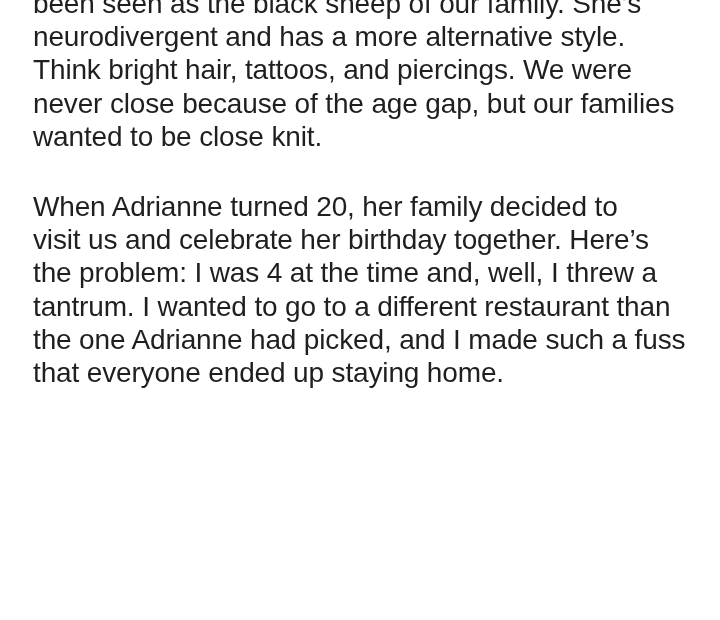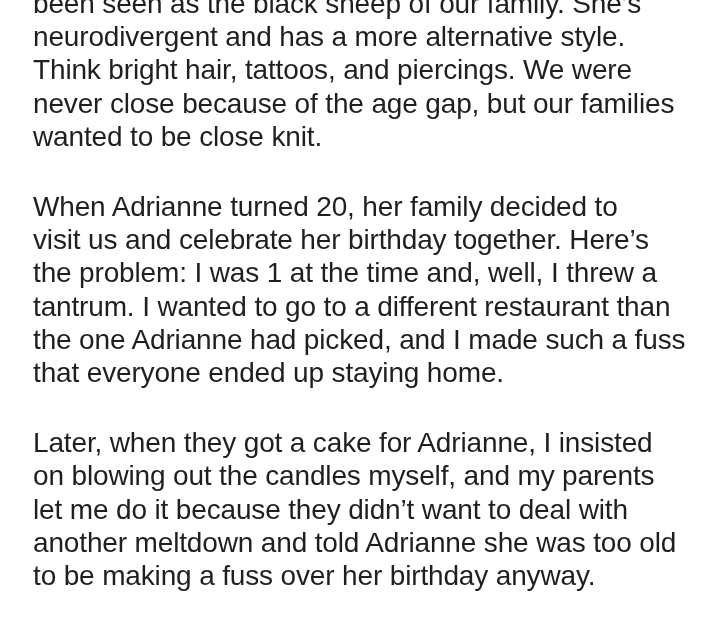--- a/index.html
+++ b/index.html
@@ -32,22 +32,17 @@
 <body style="background: rgb(255, 255, 255); color: rgb(31, 31, 31);">
 
 <div class="text-page">
   <p class="story-paragraph">been seen as the black sheep of our family. She’s
 neurodivergent and has a more alternative style.
 Think bright hair, tattoos, and piercings. We were
 never close because of the age gap, but our families
 wanted to be close knit.</p>
   <p class="story-paragraph">When Adrianne turned 20, her family decided to
 visit us and celebrate her birthday together. Here’s
-the problem: I was 1 at the time and, well, I threw a
+the problem: I was 4 at the time and, well, I threw a
 tantrum. I wanted to go to a different restaurant than
 the one Adrianne had picked, and I made such a fuss
 that everyone ended up staying home.</p>
-  <p class="story-paragraph">Later, when they got a cake for Adrianne, I insisted
-on blowing out the candles myself, and my parents
-let me do it because they didn’t want to deal with
-another meltdown and told Adrianne she was too old
-to be making a fuss over her birthday anyway.</p>
 </div>
 
 </body></html>

